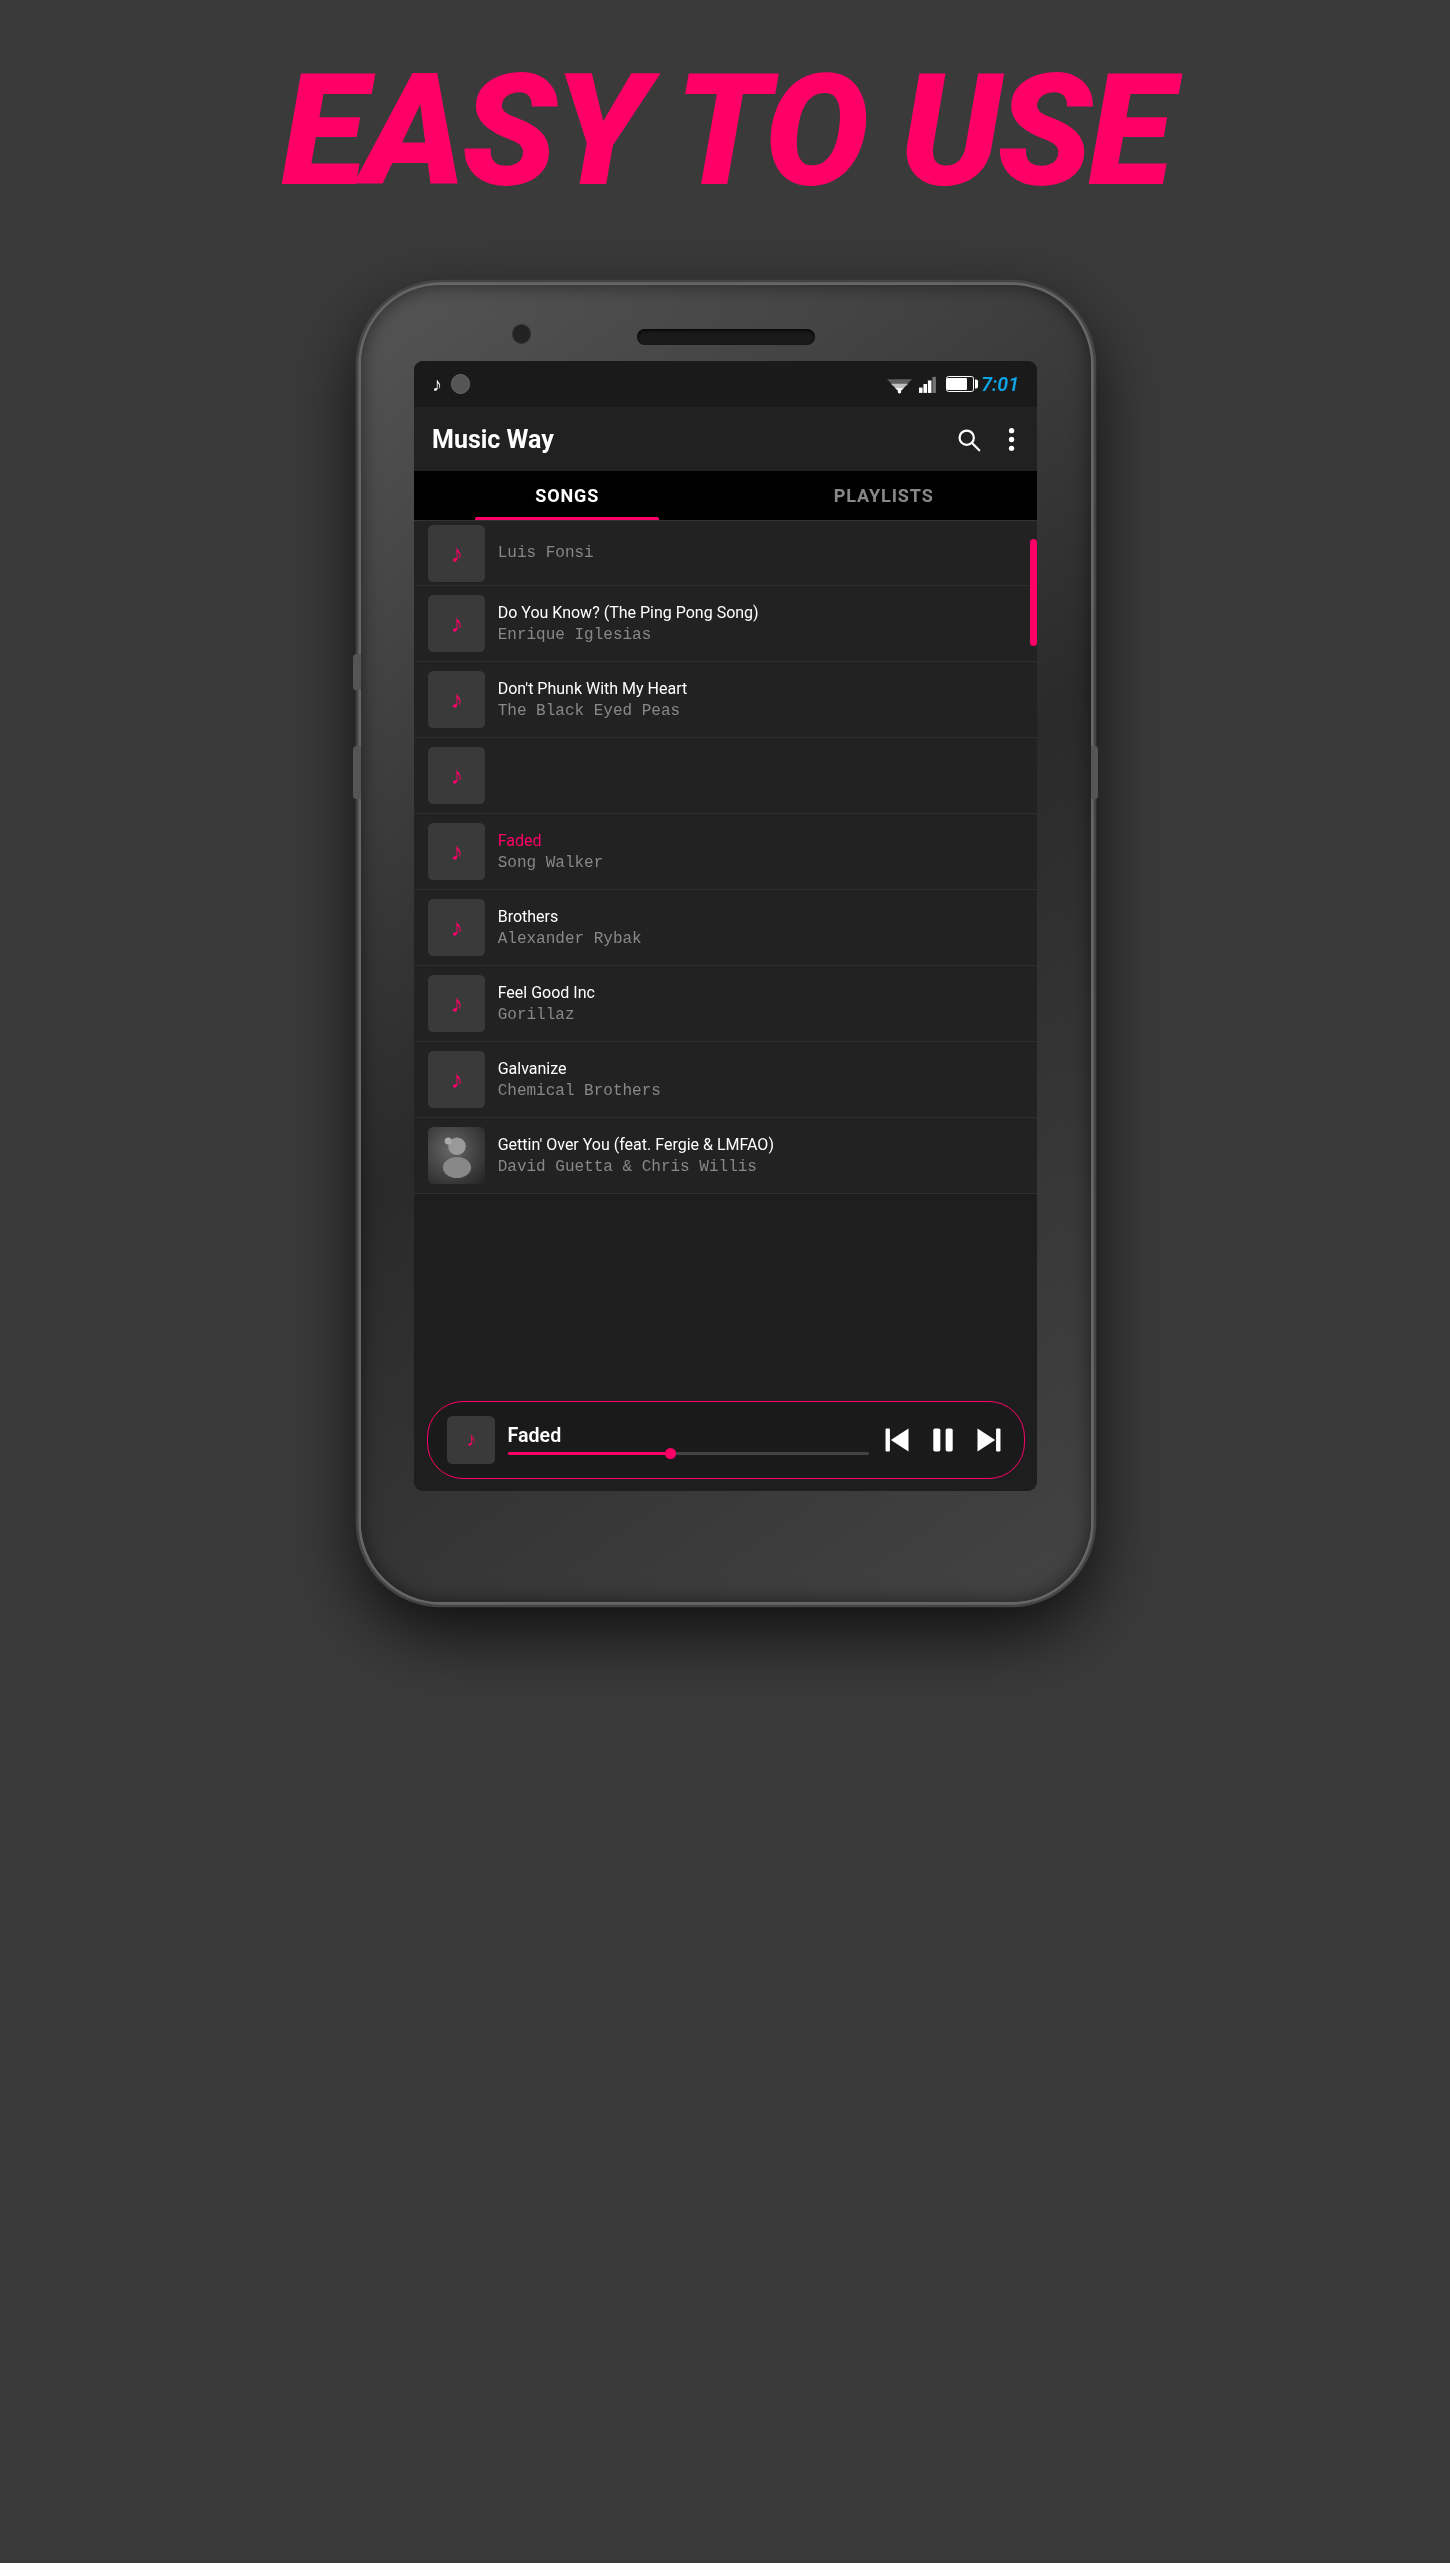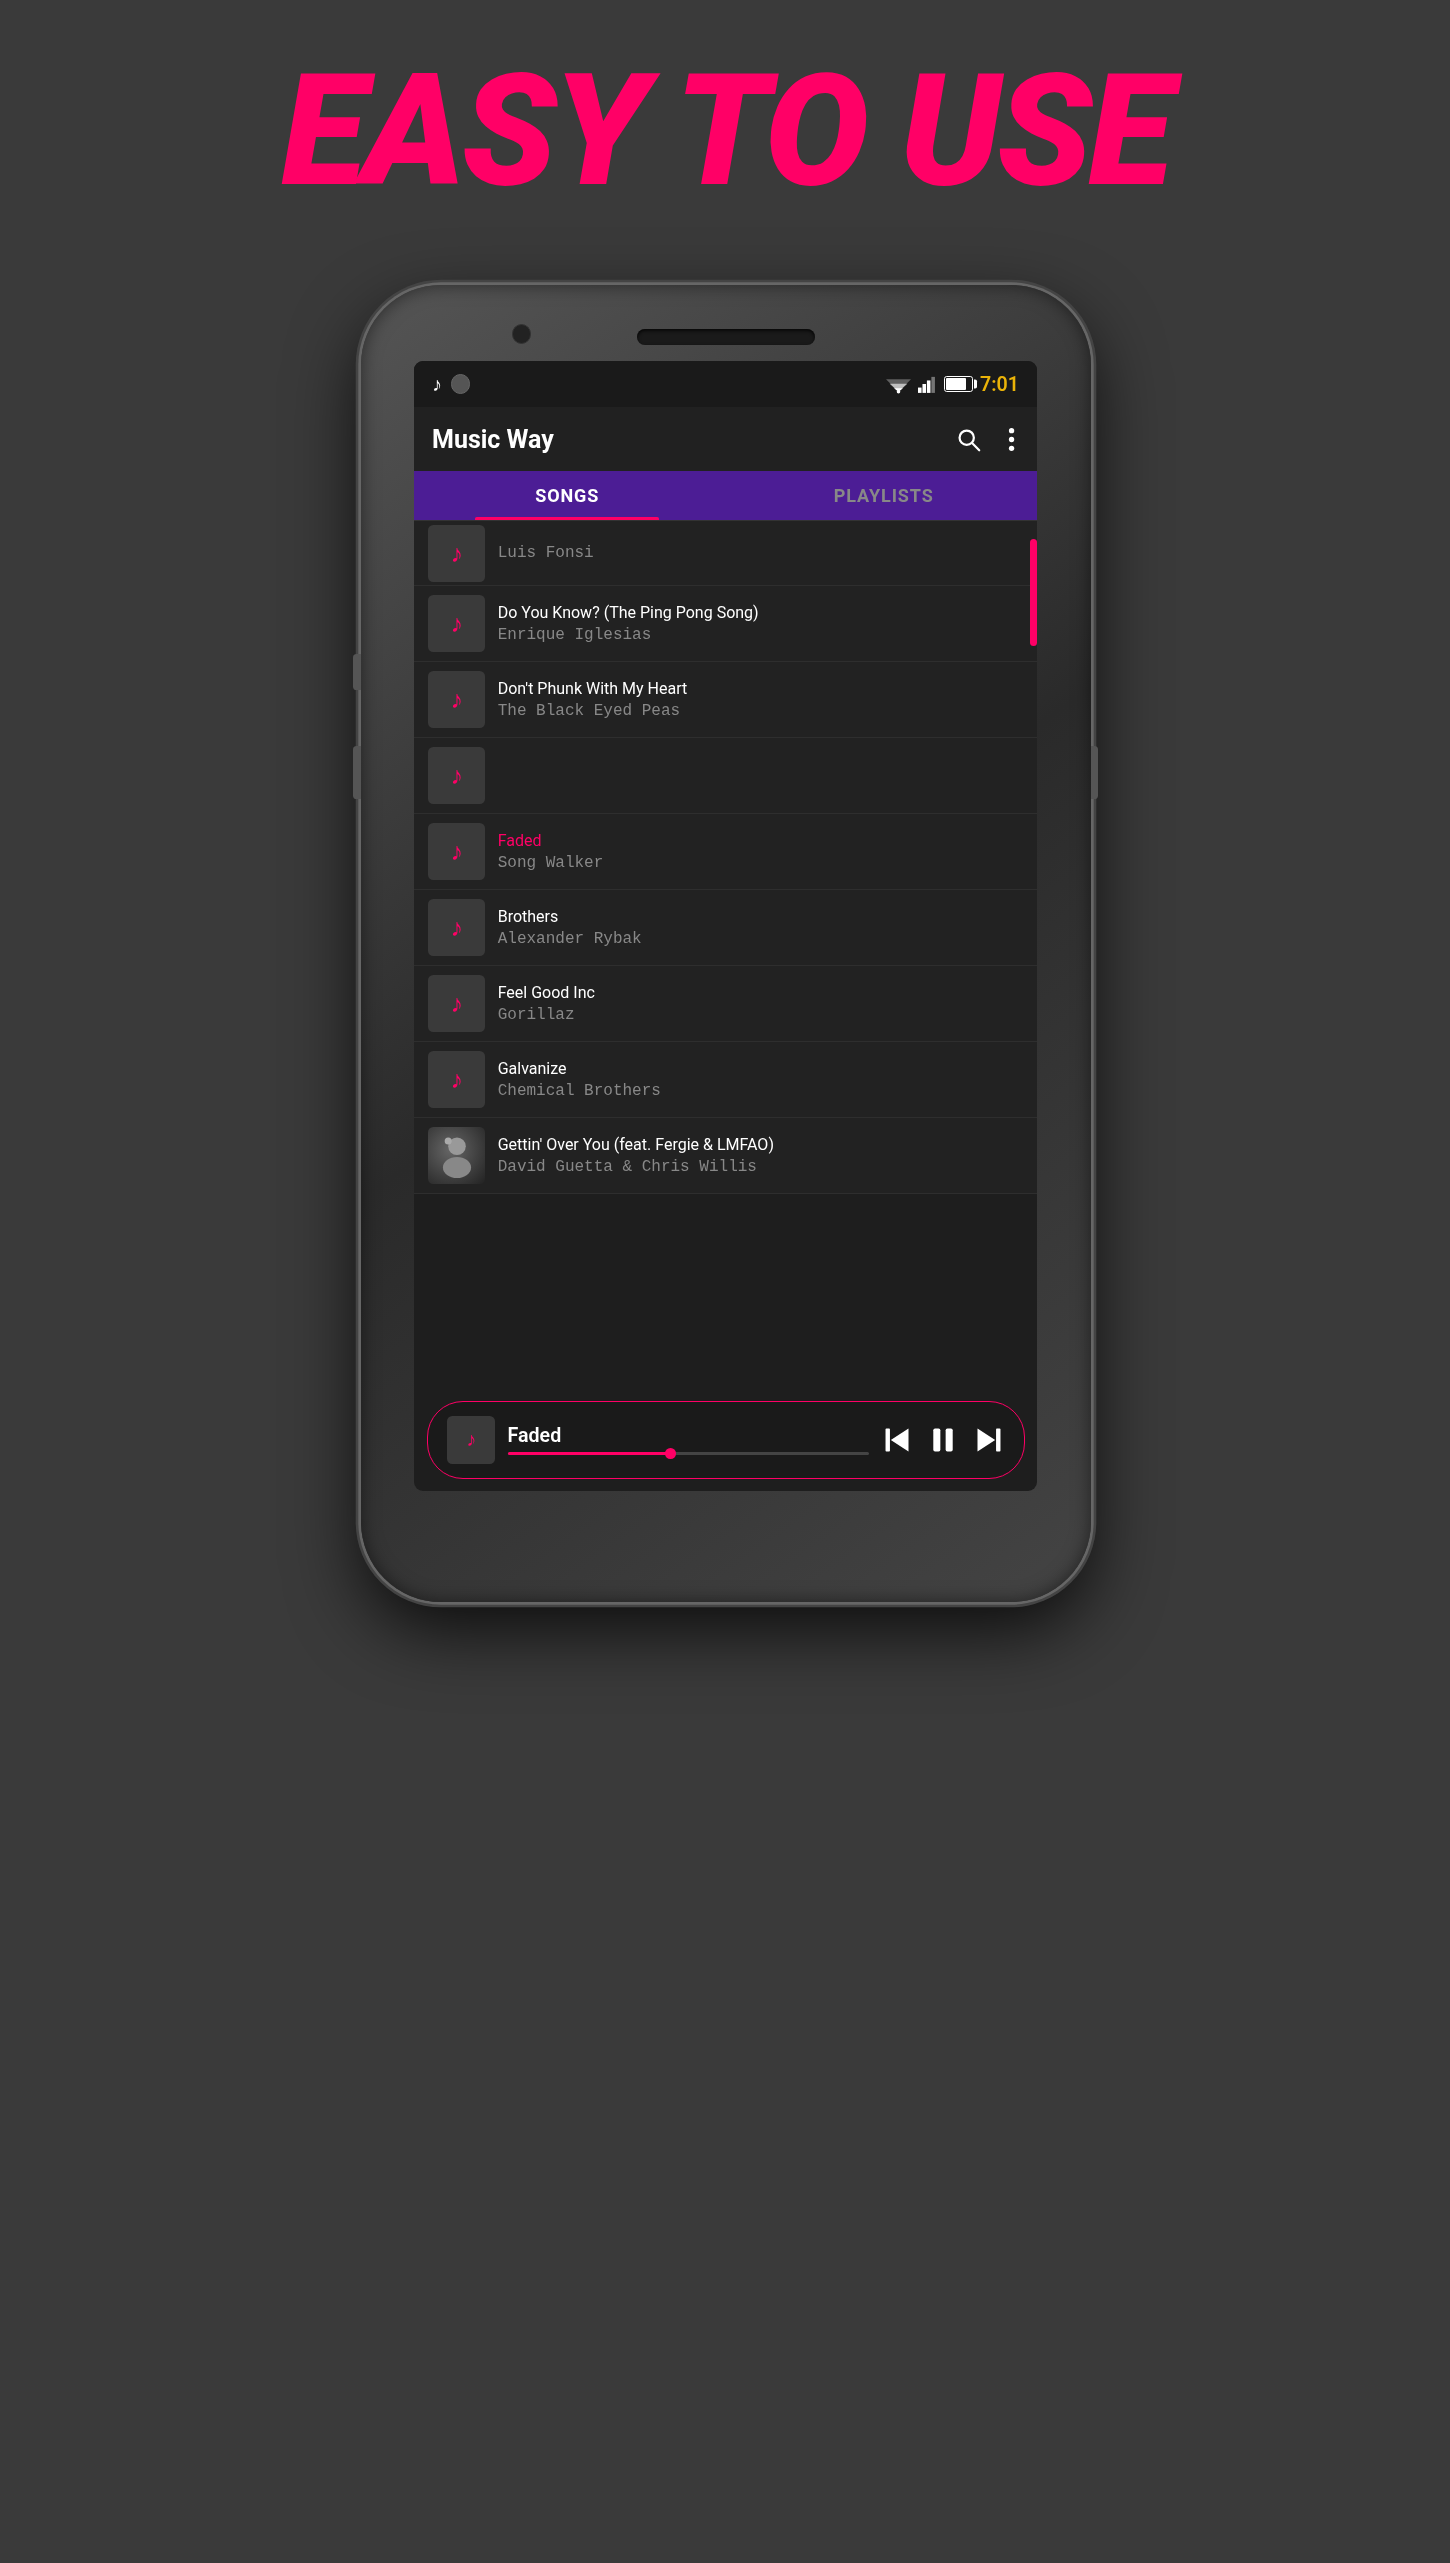--- a/index.html
+++ b/index.html
@@ -143,23 +143,24 @@
     }
 
     .battery-fill {
       background: white;
       height: 100%;
       width: 80%;
       border-radius: 0.9px;
     }
 
     .status-time {
-      color: #eab308;
+      color: #0ea5e9;
       font-size: 19.6px;
       font-weight: 600;
+      font-style: italic;
     }
 
     
     .app-bar {
       background: #212121;
       height: 64px;
       display: flex;
       align-items: center;
       padding: 0 18px;
     }
@@ -179,21 +180,21 @@
 
     .icon-btn {
       color: white;
       font-size: 25px;
       cursor: pointer;
       padding: 4.4px;
     }
 
     
     .tabs {
-      background: #4c1d95;
+      background: #000000;
       height: 50px;
       display: flex;
       border-bottom: 0.9px solid #333;
       gap: 10px;
     }
 
     .tab {
       flex: 1;
       display: flex;
       align-items: center;

